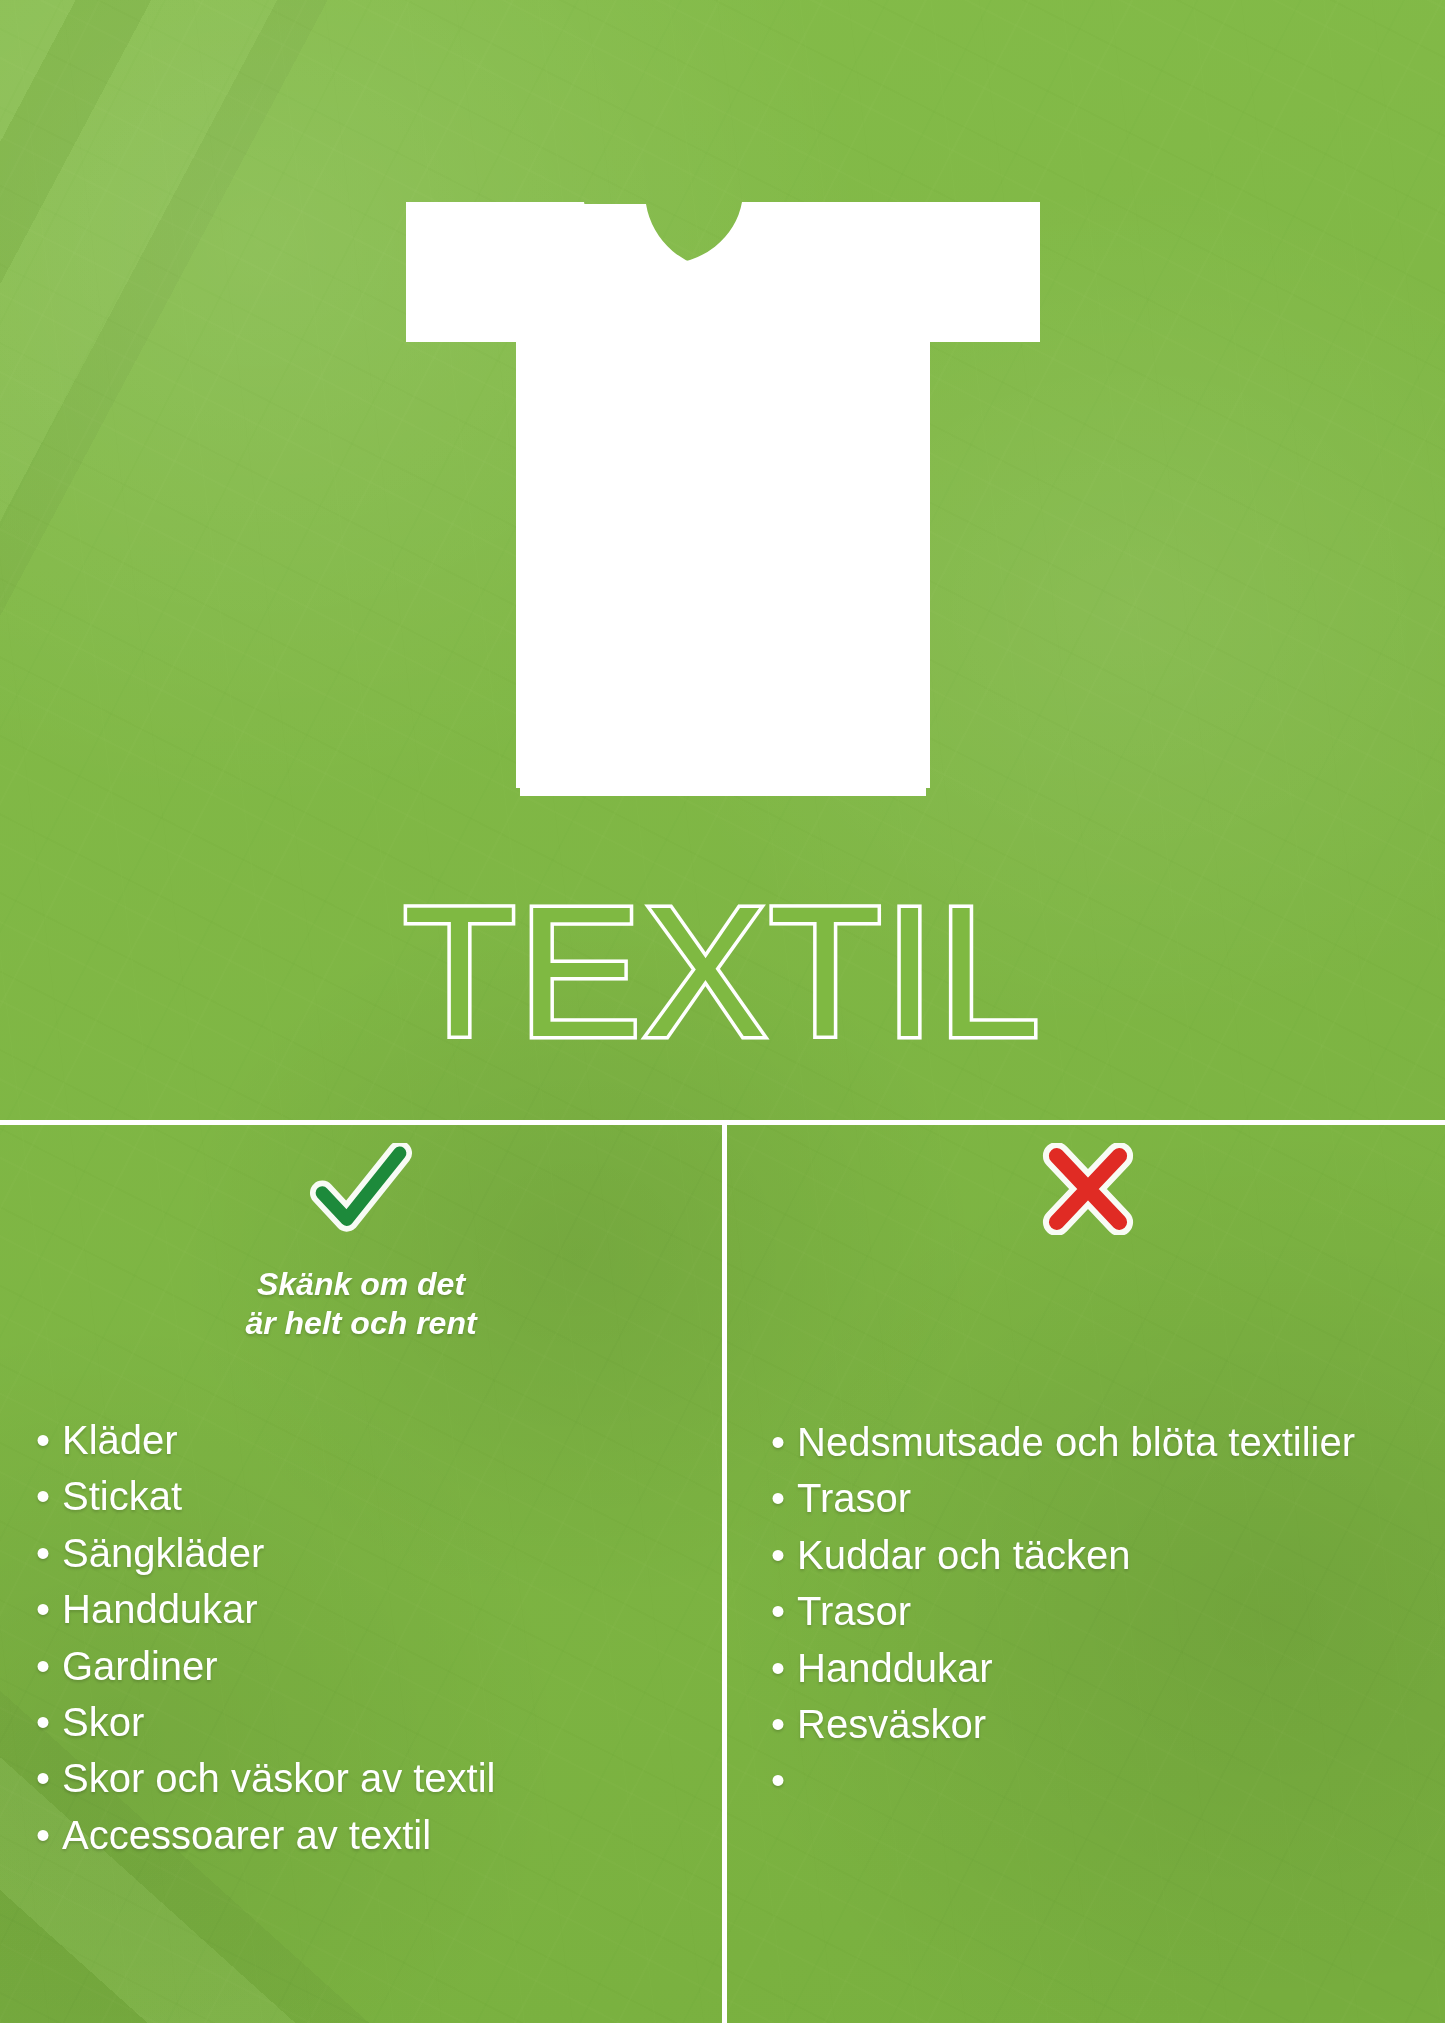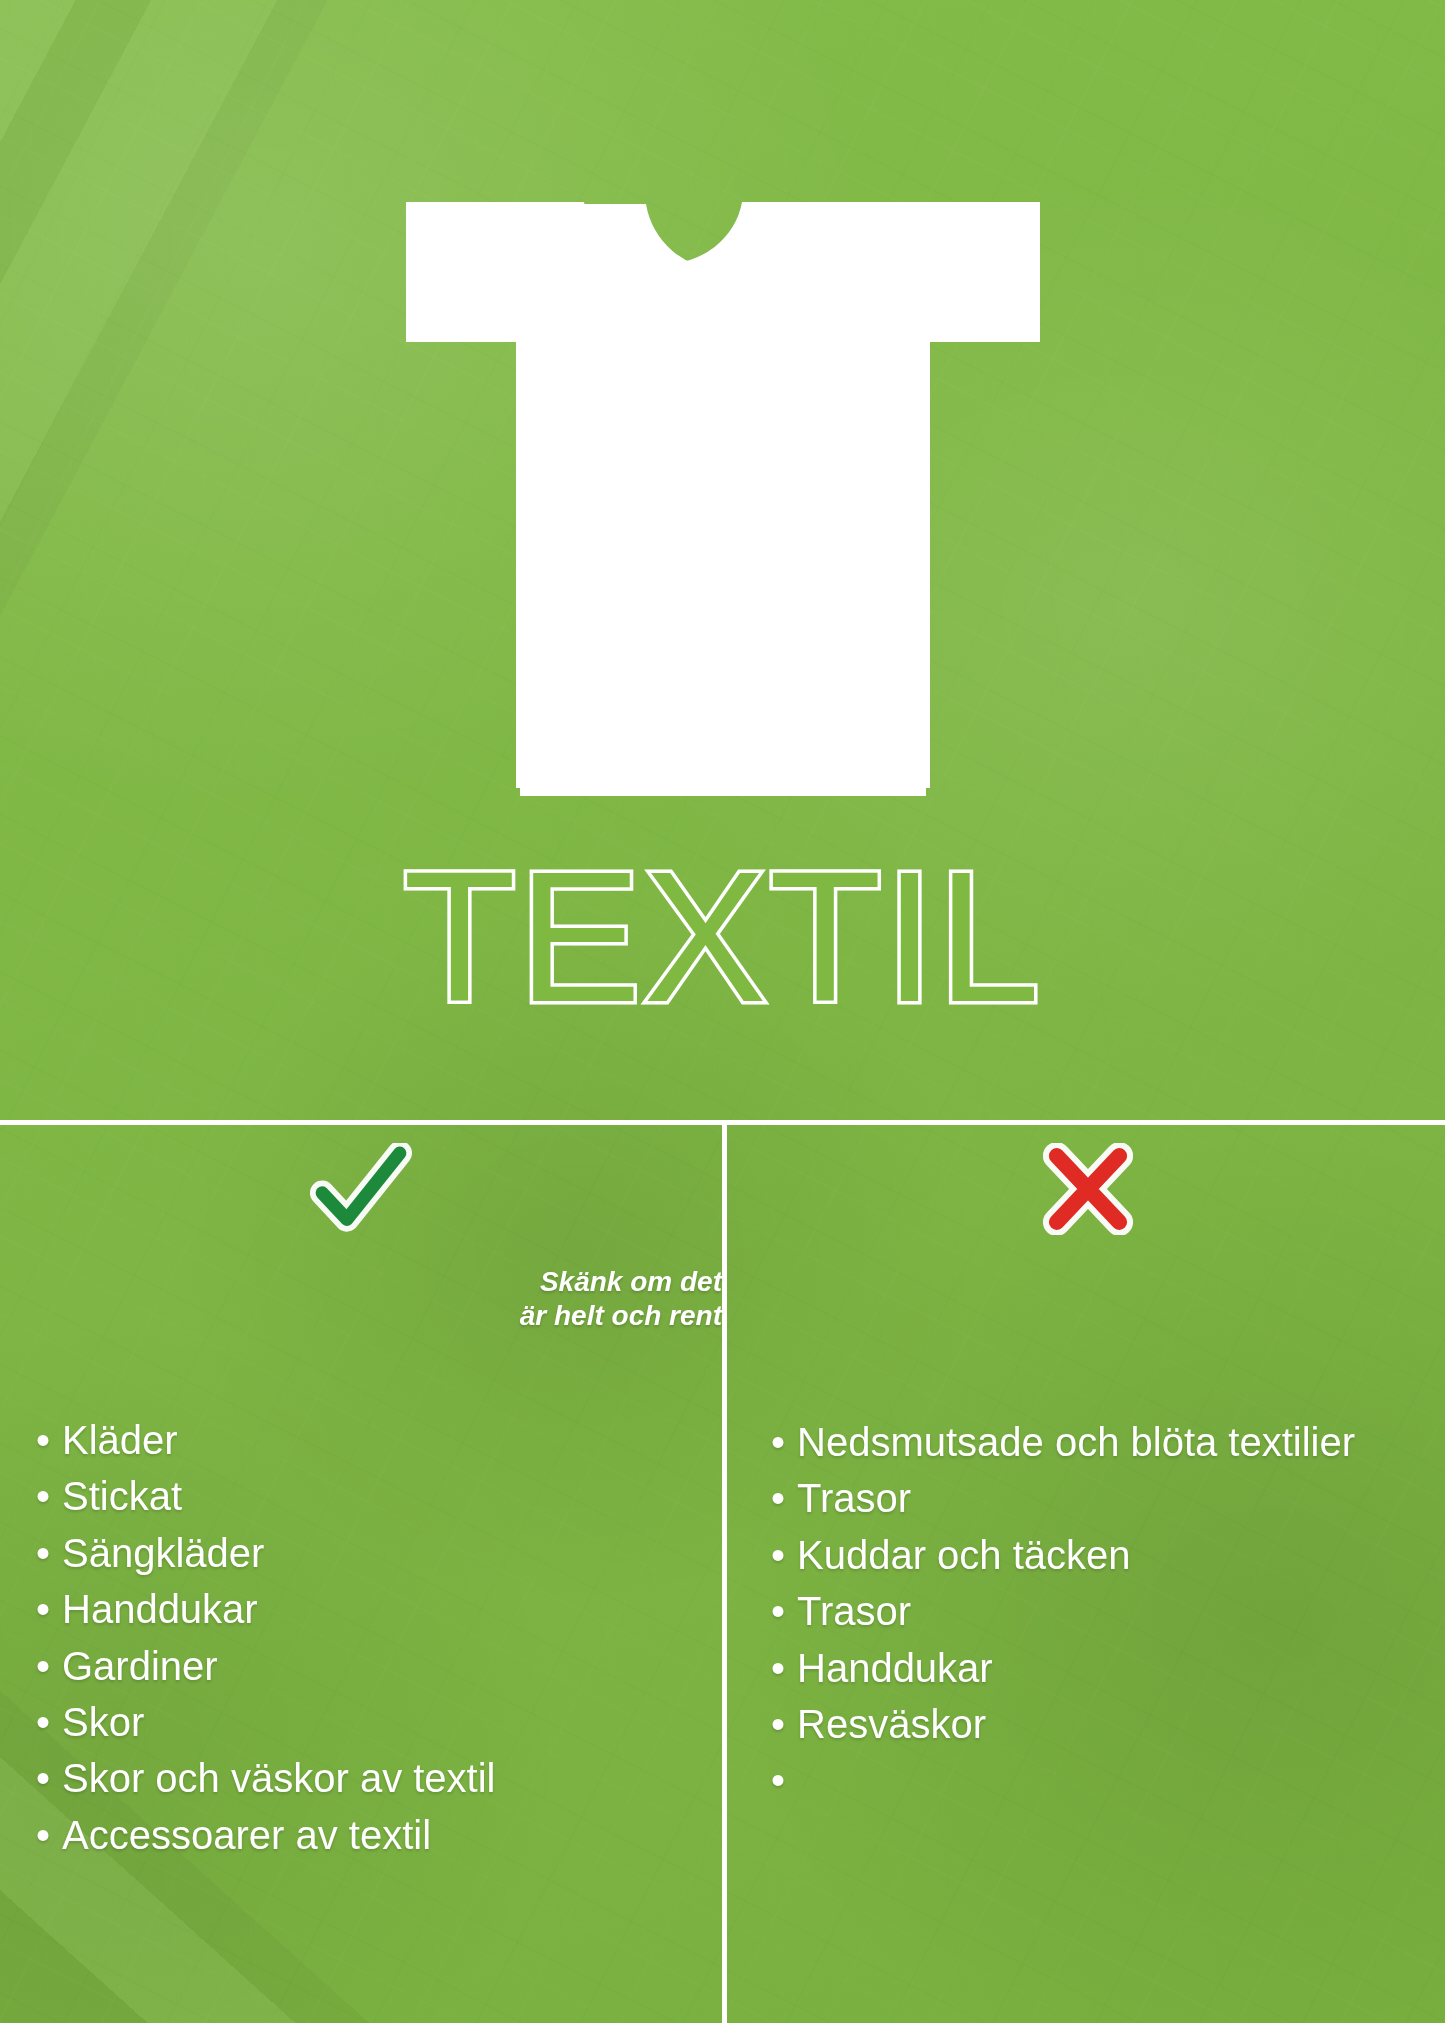--- a/index.html
+++ b/index.html
@@ -50,21 +50,21 @@
     position: absolute;
     left: 50%;
     transform: translateX(-50%);
     top: 196px;
     width: 634px;
     height: 600px;
   }
   #title {
     position: absolute;
     left: 0;
-    top: 845px;
+    top: 880px;
     width: 100%;
     text-align: center;
     font-size: 185px;
     line-height: 1;
     letter-spacing: 2px;
     color: #7fb942;
     -webkit-text-stroke: 7px #ffffff;
     paint-order: stroke fill;
     font-weight: 400;
     font-family: "Liberation Sans", sans-serif;
@@ -105,25 +105,25 @@
     width: 100%;
     text-align: center;
     height: 110px;
   }
   .mark-wrap svg { display: inline-block; }
 
   .subtitle {
     position: absolute;
     top: 140px;
     width: 100%;
-    text-align: right;
+    text-align: center;
     color: #ffffff;
     font-style: italic;
     font-weight: bold;
-    font-size: 28px;
+    font-size: 32px;
     line-height: 1.22;
     text-shadow: 0 2px 3px rgba(0,0,0,0.18);
   }
 
   ul.items {
     position: absolute;
     margin: 0;
     padding: 0;
     list-style: none;
     color: #ffffff;

